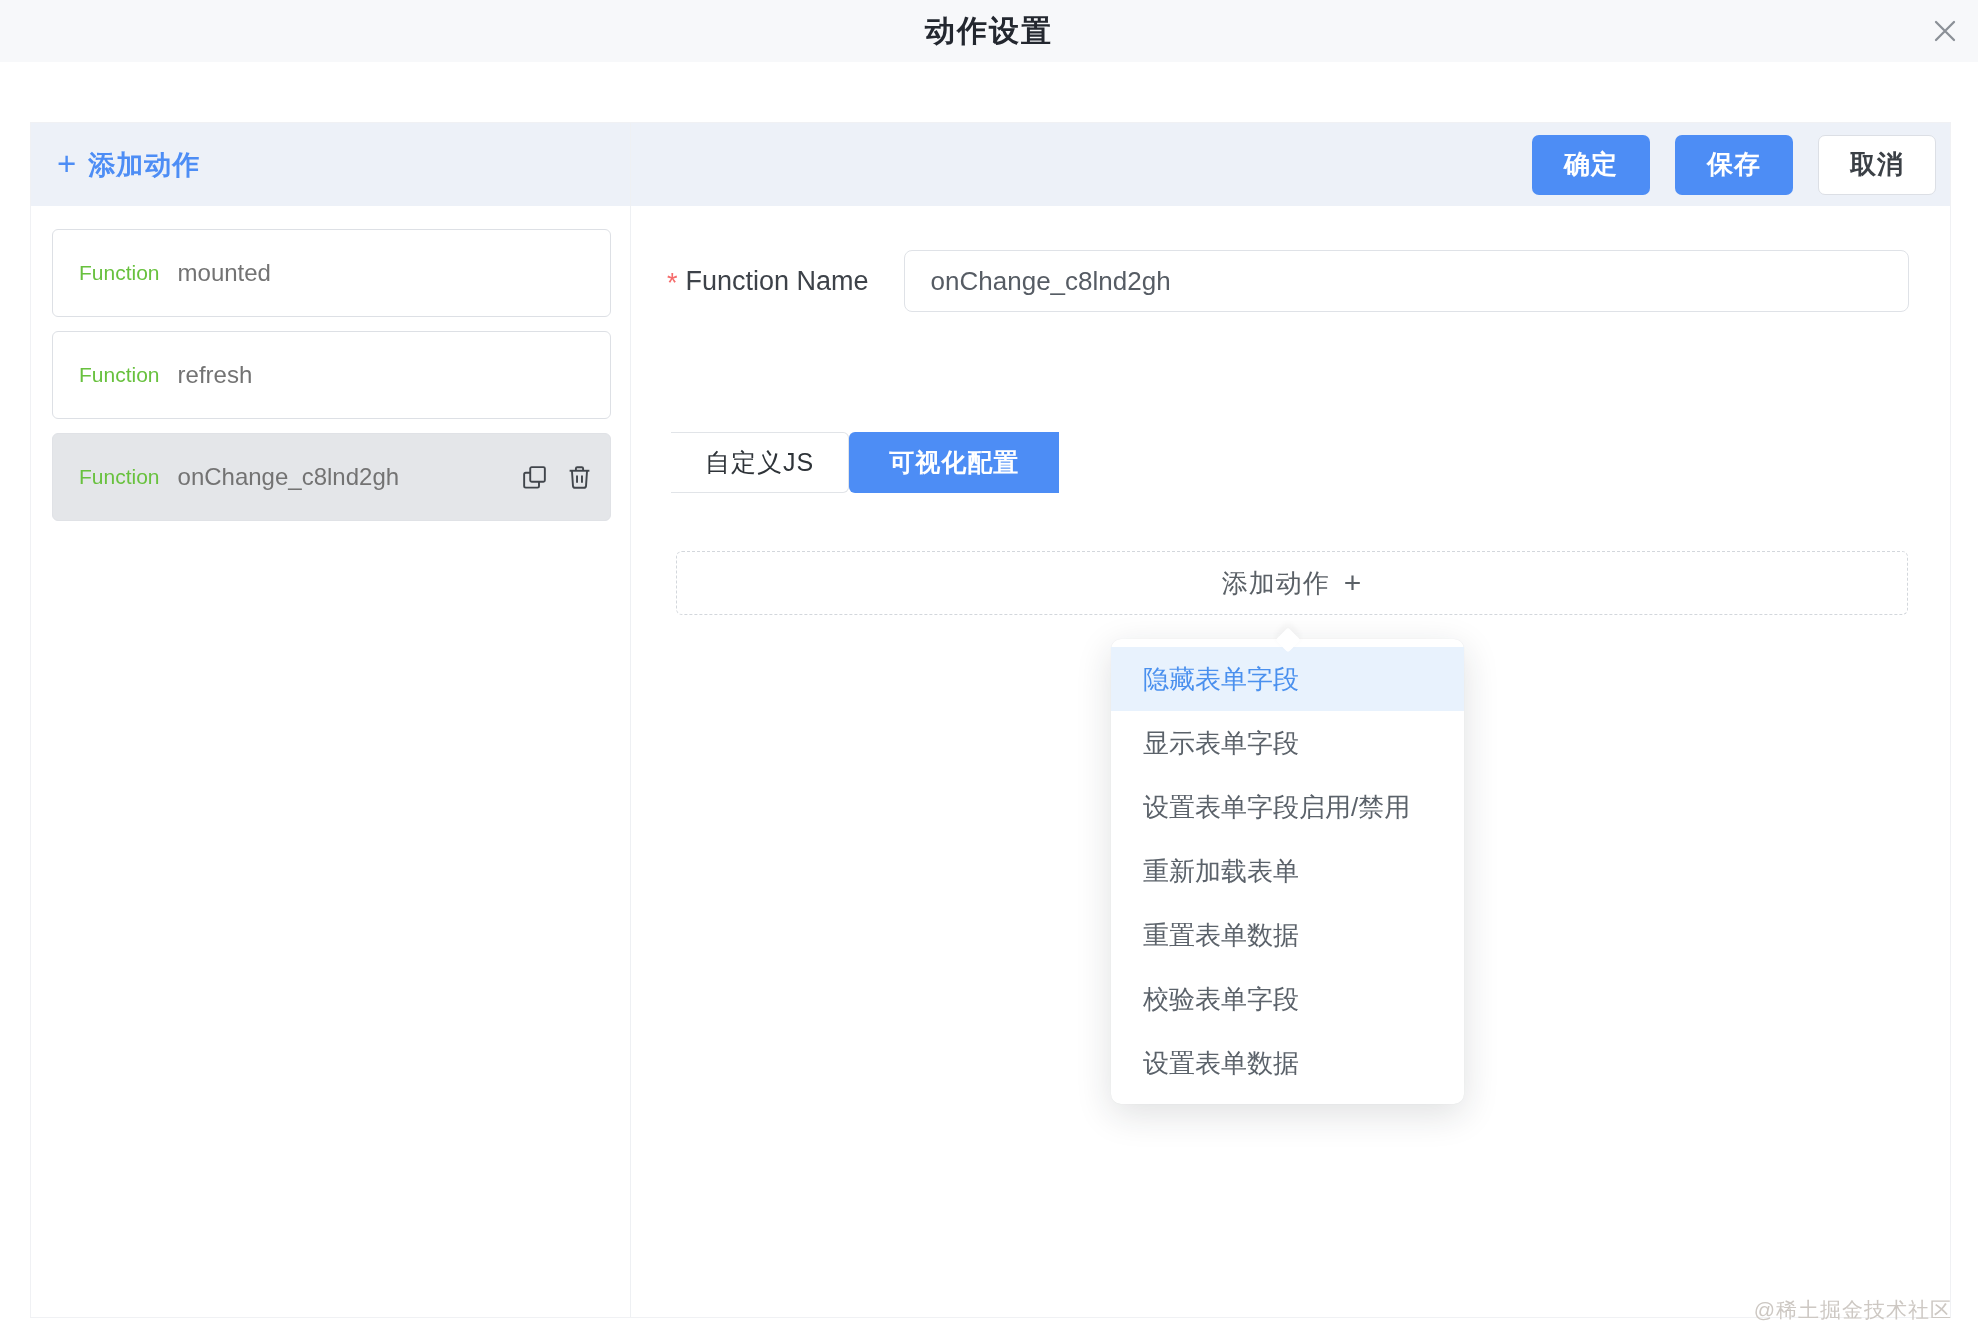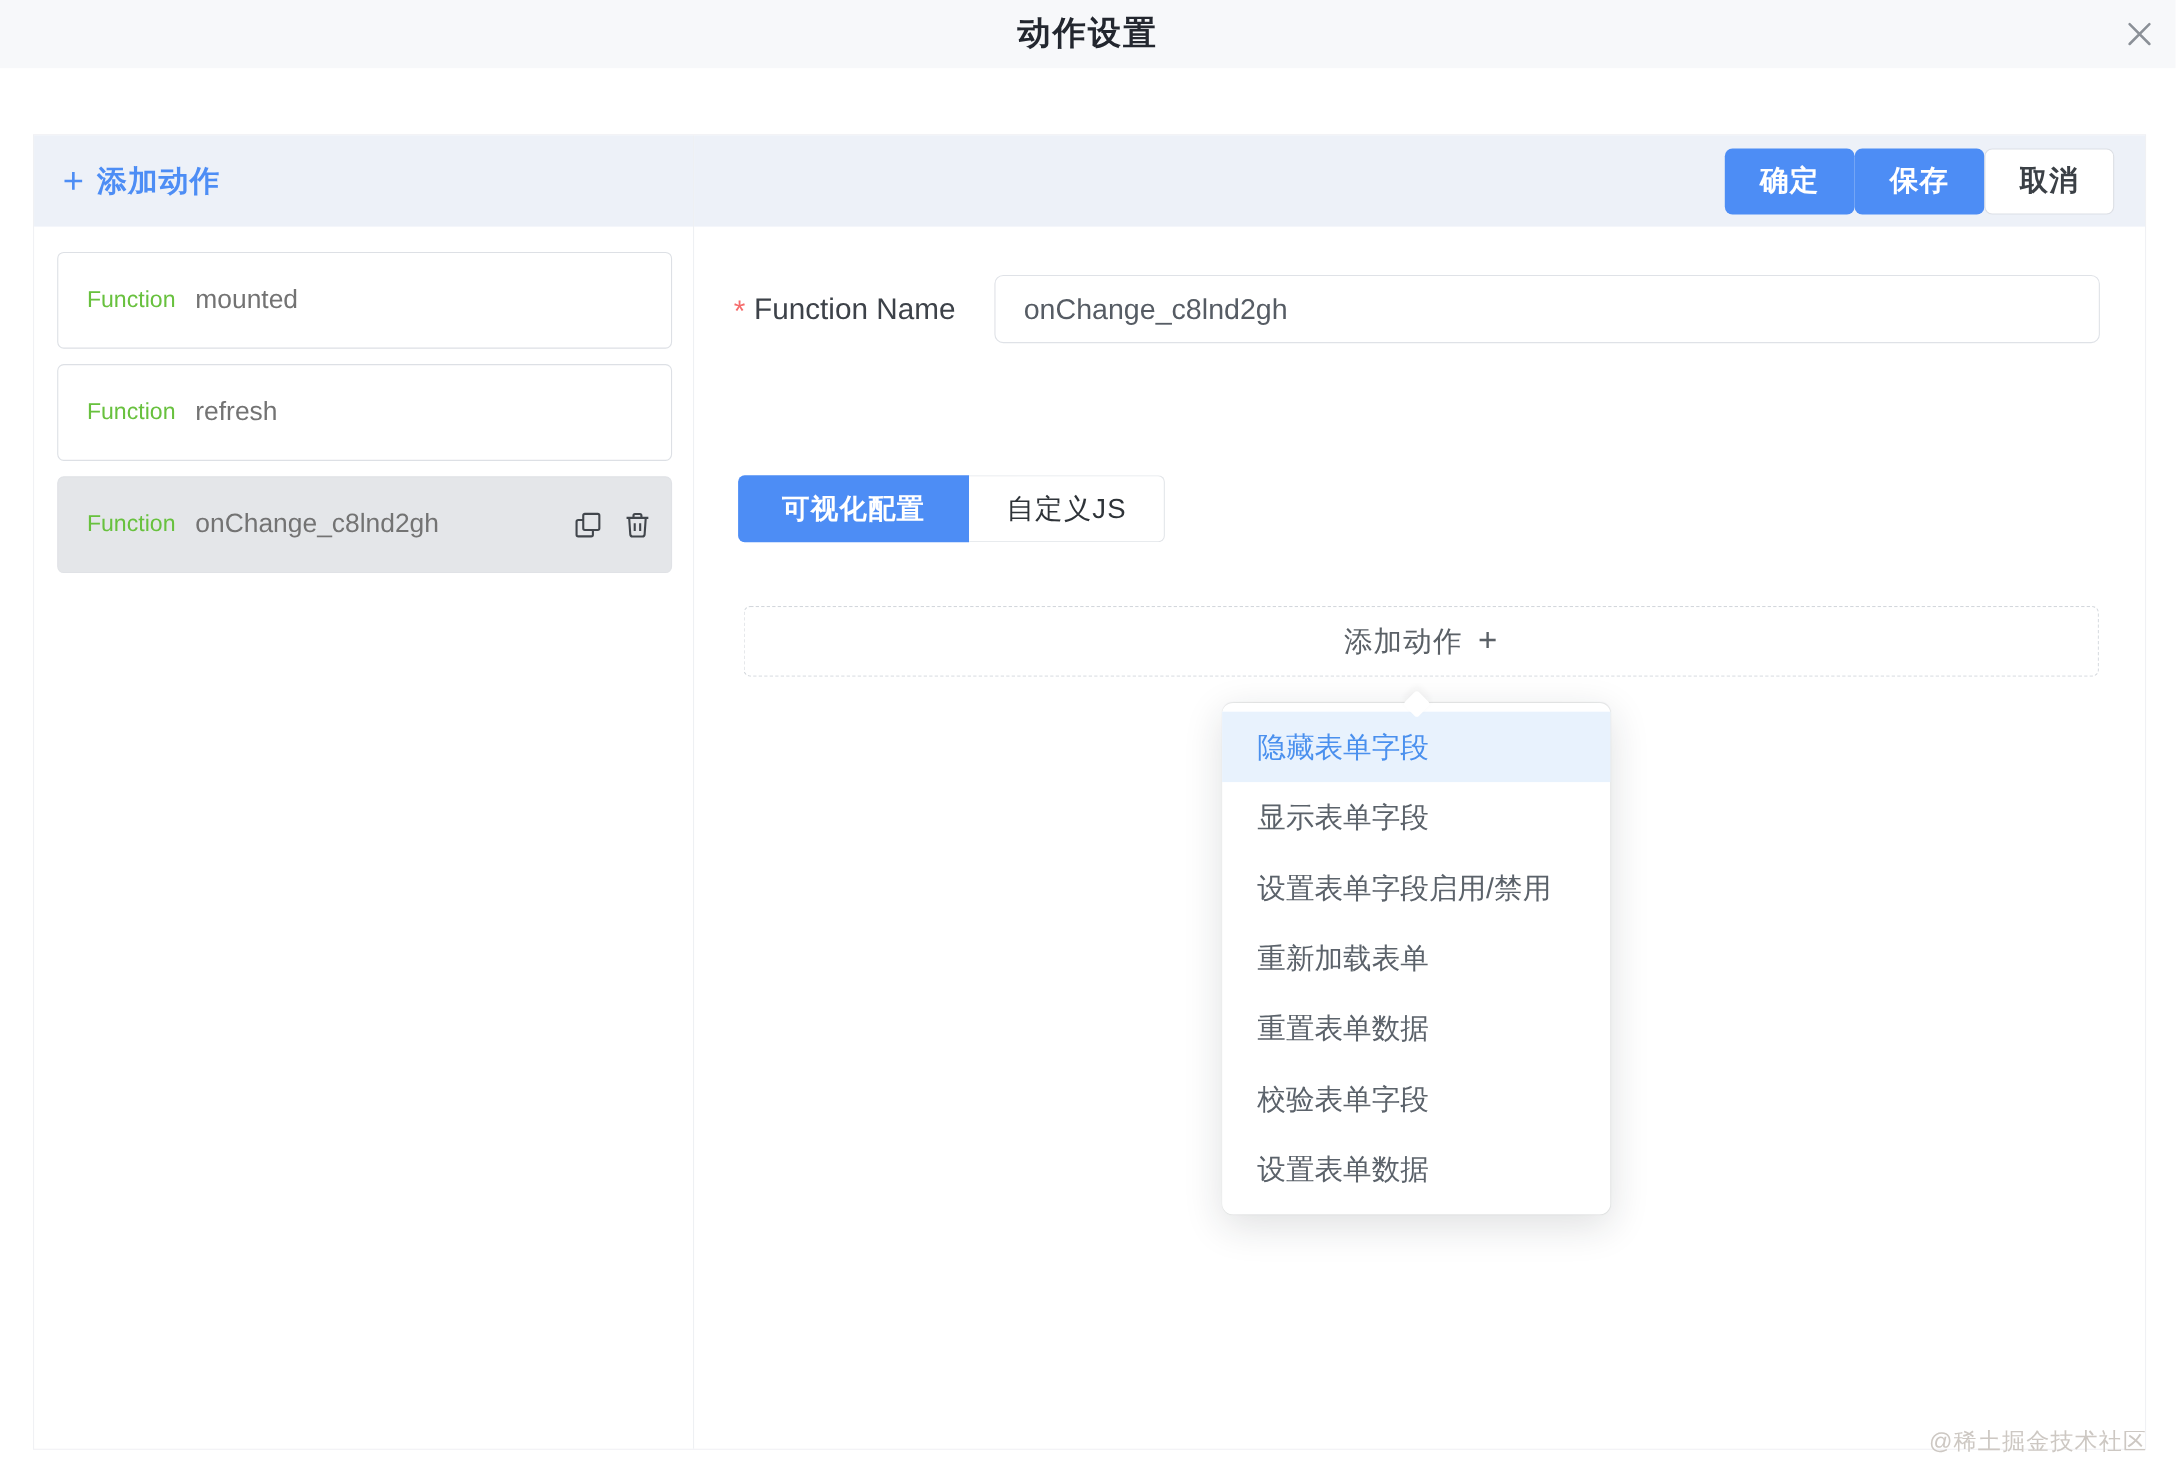--- a/index.html
+++ b/index.html
@@ -38,21 +38,21 @@
     display:flex;align-items:center;padding:0 16px 0 26px;margin-bottom:14px;cursor:pointer;}
   .fn-item.selected{background:var(--selected-item-bg);border-color:#e0e2e6;}
   .fn-type{color:var(--function-green);font-size:21px;flex-shrink:0;}
   .fn-name{color:#737373;font-size:24px;margin-left:18px;white-space:nowrap;}
   .fn-actions{margin-left:auto;display:flex;align-items:center;gap:15px;}
   .fn-actions .icon-btn{width:30px;height:30px;display:flex;align-items:center;justify-content:center;cursor:pointer;}
 
   
   .main{flex:1;display:flex;flex-direction:column;position:relative;}
   .main-header{height:83px;flex-shrink:0;background:var(--header-bg);display:flex;
-    justify-content:flex-end;align-items:center;padding-right:28px;}
+    justify-content:flex-end;align-items:center;gap:25px;padding-right:14px;}
   .btn{height:60px;min-width:118px;padding:0 24px;border-radius:7px;font-size:26px;font-weight:600;
     display:flex;align-items:center;justify-content:center;cursor:pointer;border:none;
     font-family:inherit;letter-spacing:1px;}
   .btn.primary{background:var(--accent-blue);color:#fff;}
   .btn.plain{background:#fff;border:1px solid #dcdfe5;color:#3b4046;}
 
   .main-body{position:relative;flex:1;}
   .fn-name-row{position:absolute;top:44px;left:36px;right:41px;height:62px;display:flex;align-items:center;}
   .required-mark{color:var(--required-red);font-size:27px;margin-right:8px;margin-top:4px;}
   .fn-name-label{font-size:27px;color:#3d4249;white-space:nowrap;}
@@ -145,25 +145,25 @@
 
       <div class="main-body">
 
         <div class="fn-name-row">
           <span class="required-mark">*</span>
           <span class="fn-name-label">Function Name</span>
           <input class="fn-name-input" type="text" value="onChange_c8lnd2gh" style="">
         </div>
 
         <div class="tabs">
+            <div class="tab">
+    <span>自定义JS</span>
+  </div>
             <div class="tab active">
     <span>可视化配置</span>
-  </div>
-            <div class="tab">
-    <span>自定义JS</span>
   </div>
           </div>
 
         <div class="dashed-btn">
           <span>添加动作</span>
           <span class="dashed-plus">+</span>
         </div>
 
         <div class="menu">
             <div class="menu-item highlighted">

